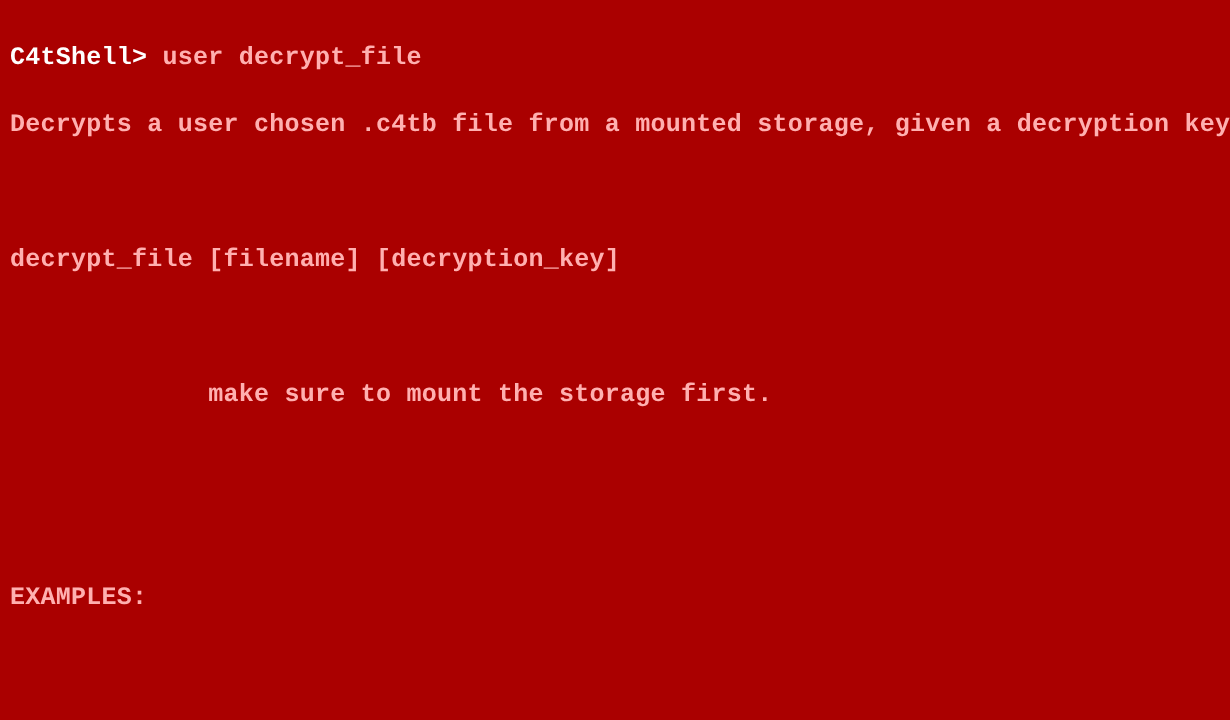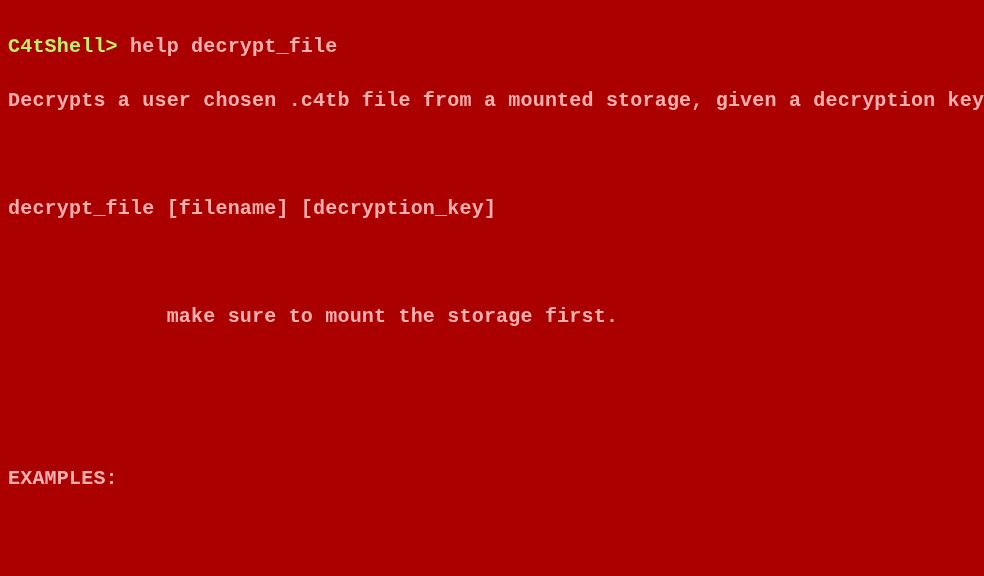--- a/index.html
+++ b/index.html
@@ -14,33 +14,33 @@
     font-family: "Courier New", Courier, monospace;
     font-size: 20px;
     line-height: 27px;
     color: #ffb0b0;
     padding: 6px 8px 0 8px;
     white-space: pre;
     letter-spacing: 0.2px;
     font-weight: bold;
   }
   .prompt {
-    color: #bef264;
+    color: #ffffff;
     text-align: center;
   }
   .line {
     display: block;
     min-height: 27px;
   }
 </style>
 </head>
 <body>
 
 <div class="terminal">
-<span class="line"><span class="prompt">C4tShell&gt;</span><span> help decrypt_file</span></span>
+<span class="line"><span class="prompt">C4tShell&gt;</span><span> user decrypt_file</span></span>
 <span class="line">Decrypts a user chosen .c4tb file from a mounted storage, given a decryption key.</span>
 <span class="line"></span>
 <span class="line">decrypt_file [filename] [decryption_key]</span>
 <span class="line"></span>
 <span class="line">             make sure to mount the storage first.</span>
 <span class="line"></span>
 <span class="line"></span>
 <span class="line">EXAMPLES:</span>
 
 

